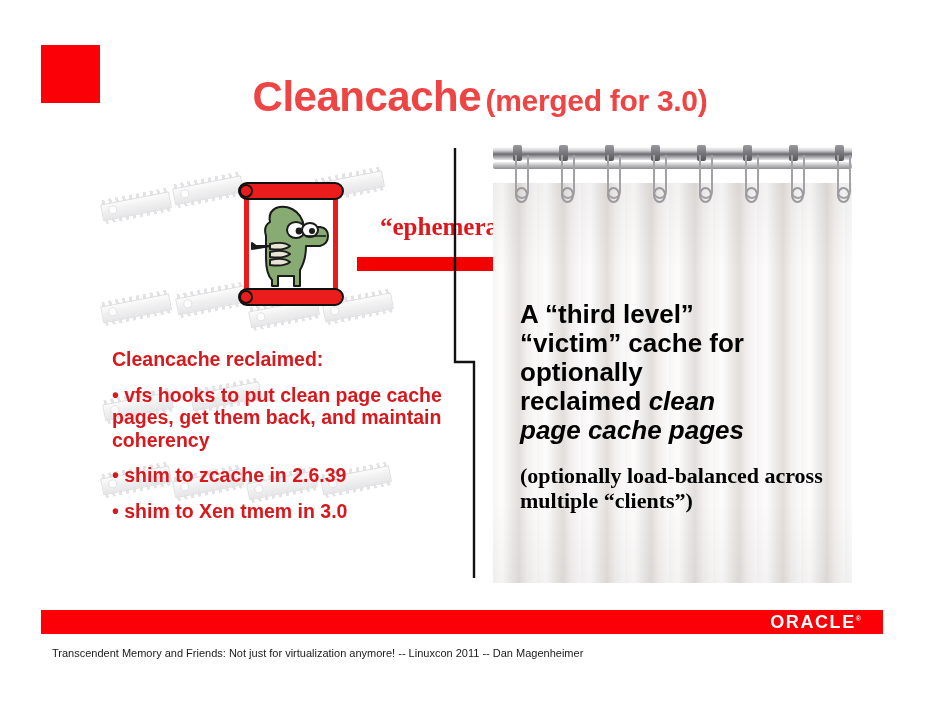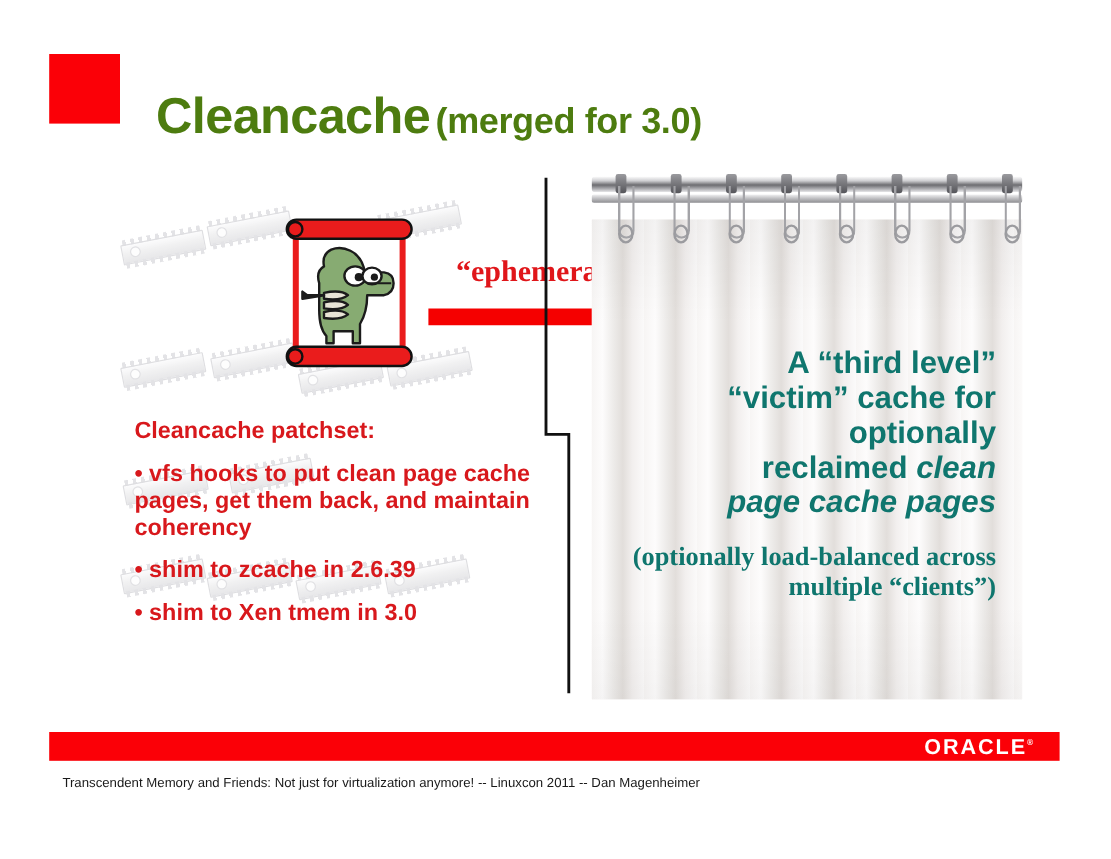--- a/index.html
+++ b/index.html
@@ -27,22 +27,23 @@
     height: 58px;
     background: #fb0007;
   }
 
   
   .title-wrap {
     position: absolute;
     left: 130px;
     top: 73px;
     width: 700px;
+    text-align: center;
     white-space: nowrap;
-    color: #4d7c0f;
+    color: #ef4444;
   }
   .title-main {
     font-family: "Liberation Sans", sans-serif;
     font-weight: bold;
     font-size: 42px;
     letter-spacing: -0.5px;
   }
   .title-sub {
     font-family: "Liberation Sans", sans-serif;
     font-weight: bold;
@@ -261,24 +262,24 @@
     font-size: 19.5px;
     line-height: 1.16;
   }
   .left-text .heading { margin-bottom: 13px; }
   .left-text .bullet { margin-bottom: 13px; }
 
   
   .right-text {
     position: absolute;
     left: 520px;
-    top: 288px;
+    top: 300px;
     width: 310px;
-    text-align: right;
-    color: #0f766e;
+    text-align: left;
+    color: #000000;
     font-family: "Liberation Sans", sans-serif;
     font-weight: bold;
   }
   .right-text .para1 {
     font-size: 26px;
     line-height: 1.12;
   }
   .right-text .para1 .ital { font-style: italic; }
   .right-text .para2 {
     margin-top: 17px;
@@ -479,21 +480,21 @@
     <div class="ring" style="left:68px;"></div>
     <div class="ring" style="left:114px;"></div>
     <div class="ring" style="left:160px;"></div>
     <div class="ring" style="left:206px;"></div>
     <div class="ring" style="left:252px;"></div>
     <div class="ring" style="left:298px;"></div>
     <div class="ring" style="left:344px;"></div>
   </div>
 
   <div class="left-text">
-    <div class="heading">Cleancache patchset:</div>
+    <div class="heading">Cleancache reclaimed:</div>
     <div class="bullet">• vfs hooks to put clean page cache pages, get them back, and maintain coherency</div>
     <div class="bullet">• shim to zcache in 2.6.39</div>
     <div class="bullet">• shim to Xen tmem in 3.0</div>
   </div>
 
   <div class="right-text">
     <div class="para1">
       <span>A “third level”</span><br>
       <span>“victim” cache for</span><br>
       <span>optionally</span><br>

